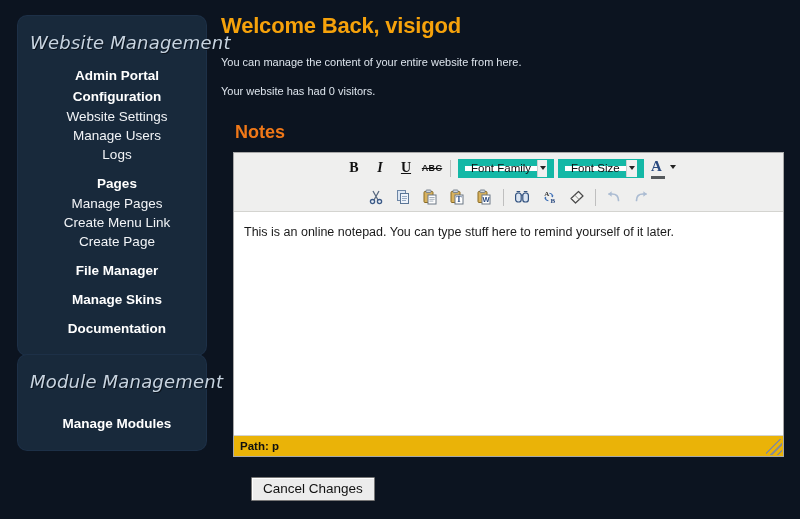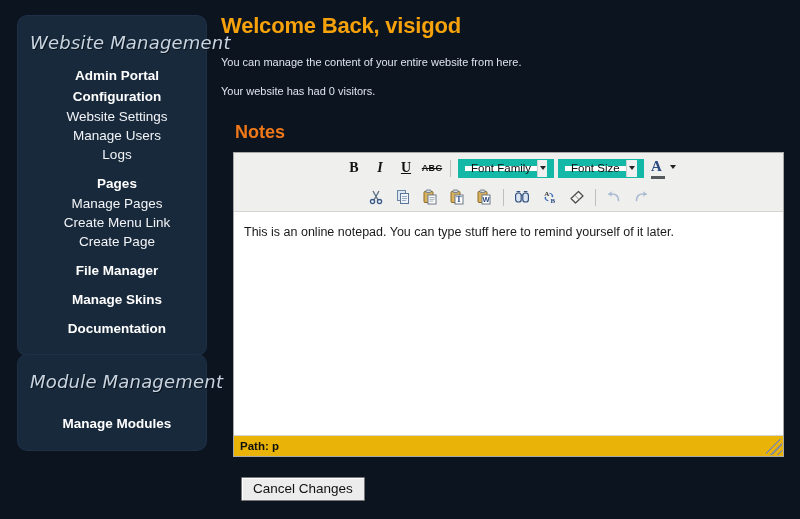--- a/index.html
+++ b/index.html
@@ -257,21 +257,21 @@
     cursor: nwse-resize;
     background:
       linear-gradient(135deg, transparent 0 42%, #8e8e8e 42% 50%, transparent 50% 100%),
       linear-gradient(135deg, transparent 0 62%, #8e8e8e 62% 70%, transparent 70% 100%),
       linear-gradient(135deg, transparent 0 82%, #8e8e8e 82% 90%, transparent 90% 100%);
   }
 
   
   #form-buttons {
     position: absolute;
-    left: 26px;
+    left: 36px;
     top: 477px;
     display: flex;
     gap: 10px;
   }
   .form-btn {
     font-family: "Liberation Sans", sans-serif;
     font-size: 13.5px;
     color: #111;
     background: #ececec;
     border: 1px solid #767676;

